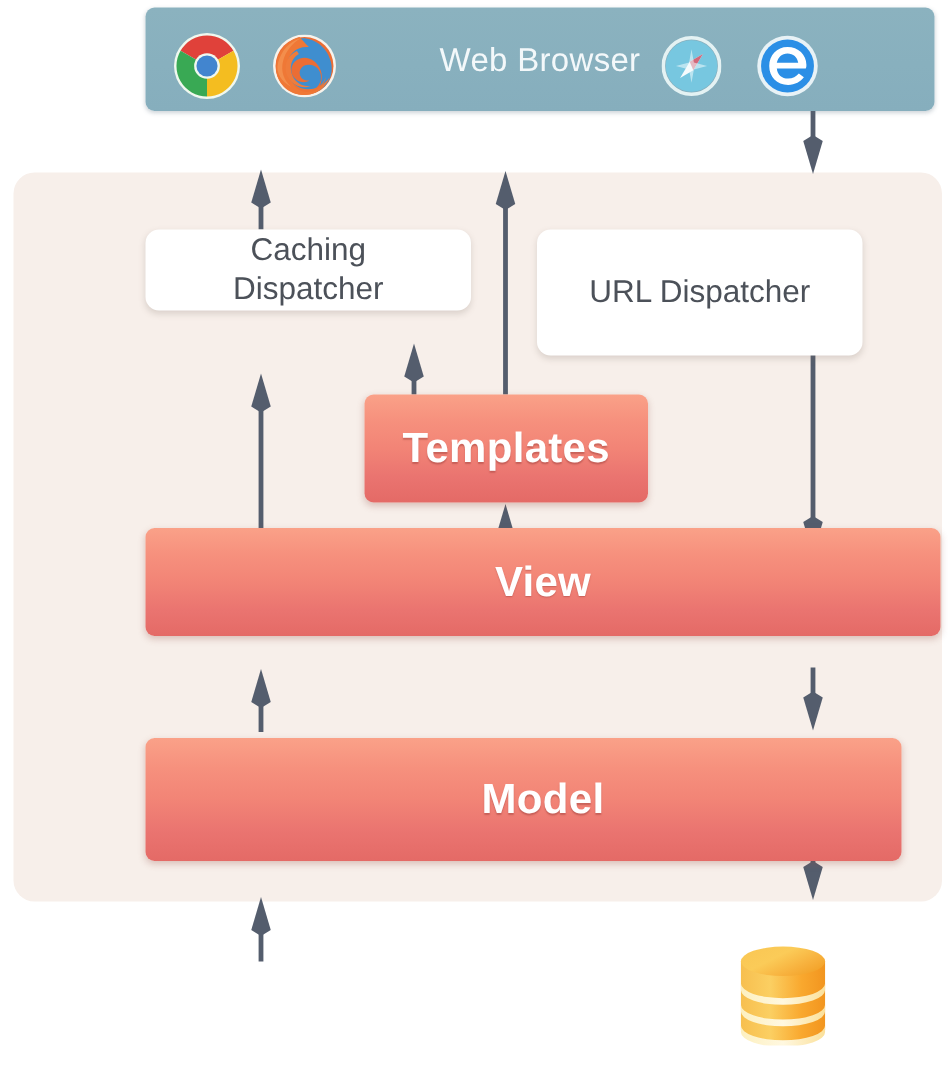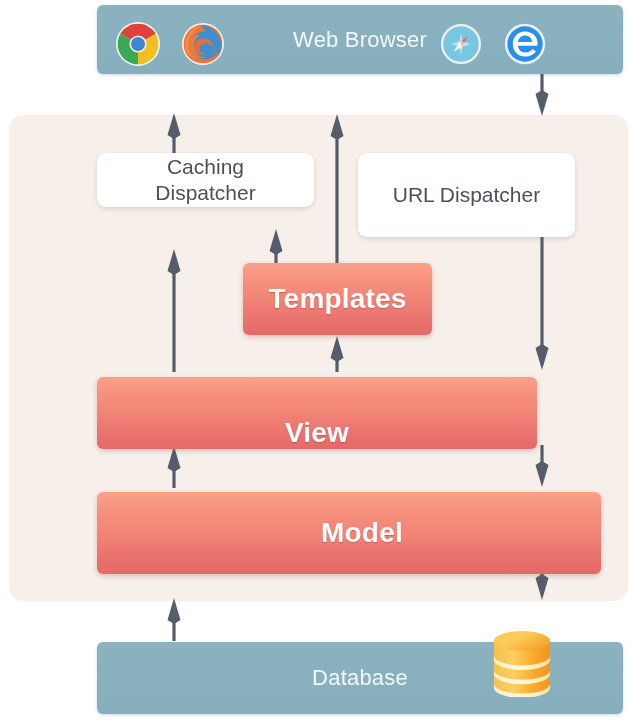--- a/index.html
+++ b/index.html
@@ -33,21 +33,21 @@
   #urldisp{left:358px;top:153px;width:217px;height:84px;}
 
   
   .redbox{border-radius:6px;
           background:linear-gradient(180deg,#faa188 0%,#f6907d 25%,#f28476 50%,#ea7470 76%,#e46a66 100%);
           box-shadow:0 2px 5px rgba(150,80,70,.30);
           display:flex;align-items:center;justify-content:center;
           color:#fff;font-weight:bold;font-size:28px;letter-spacing:.2px;
           text-shadow:0 1px 1px rgba(150,60,55,.45);}
   #templates{left:243px;top:263px;width:189px;height:72px;}
-  #view{left:97px;top:377px;width:440px;height:72px;align-items:flex-end;}
+  #view{left:97px;top:352px;width:530px;height:72px;}
   #model{left:97px;top:492px;width:478px;height:82px;padding-left:26px;}
 
   
   #watermark{left:446px;top:696px;font-size:19px;
              font-family:"DejaVu Sans",sans-serif;
              color:rgba(255,255,255,0.80);
              -webkit-text-stroke:0.9px rgba(110,122,134,0.60);
              white-space:nowrap;letter-spacing:0px;}
 </style>
 </head>
@@ -176,23 +176,20 @@
   </div>
 
   <div class="abs redbox" id="view">
     <span>View</span>
   </div>
 
   <div class="abs redbox" id="model">
     <span>Model</span>
   </div>
 
-  <div class="abs bluebar" id="dbbar">
-    <div class="barlabel" id="dblabel">Database</div>
-  </div>
 
   <svg class="abs" id="dbicon" style="left:491px;top:630px" width="62" height="67" viewBox="0 0 126 136">
     <defs>
       <linearGradient id="dbg" x1="0" y1="0" x2="1" y2="0">
         <stop offset="0" stop-color="#f7bf4f"></stop>
         <stop offset="0.35" stop-color="#fbcf62"></stop>
         <stop offset="0.72" stop-color="#f9a82e"></stop>
         <stop offset="1" stop-color="#f2951f"></stop>
       </linearGradient>
       <linearGradient id="dbtop" x1="0" y1="0" x2="1" y2="0.7">

